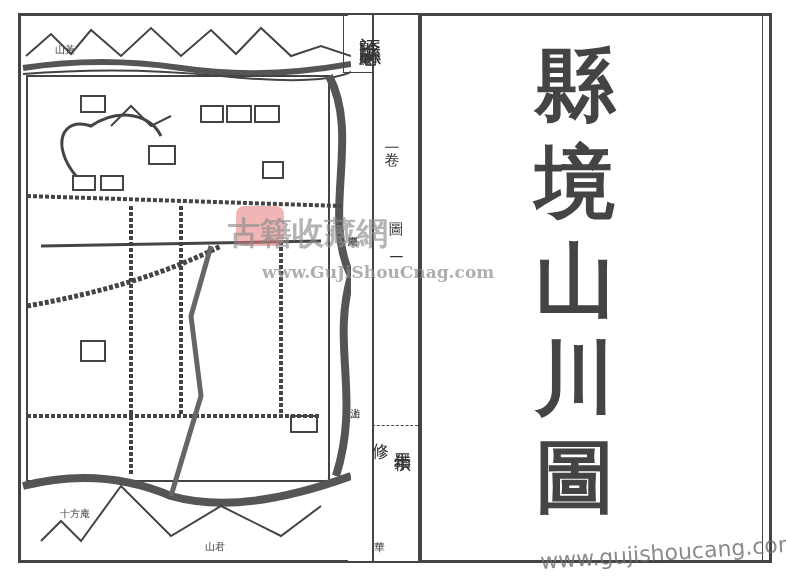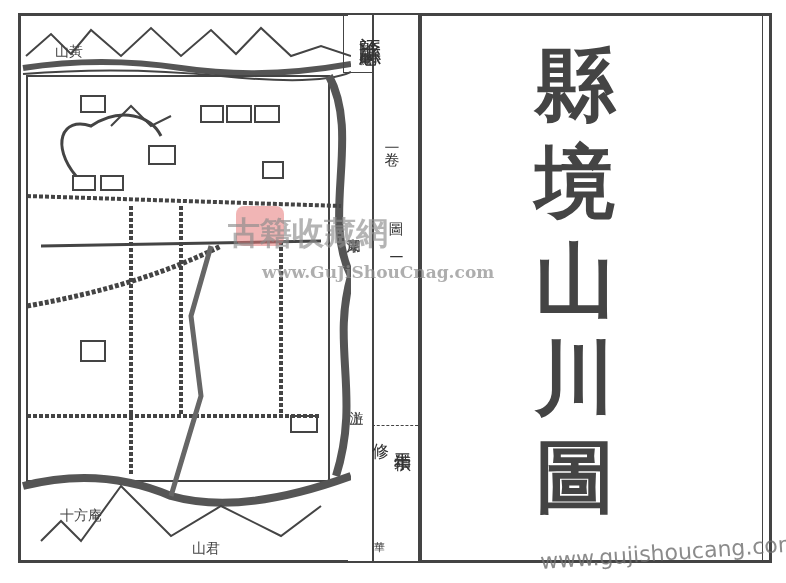--- a/index.html
+++ b/index.html
@@ -15,21 +15,21 @@
   .tu{left:386px;top:210px;font-size:15px;}
   .small-box{left:343px;top:13px;width:30px;height:60px;border:1.5px solid #444;box-sizing:border-box;font-size:11px;text-align:center;padding-top:3px;}
   .date{left:392px;top:440px;font-size:17px;}
   .xiu{left:370px;top:430px;font-size:17px;}
   .hua{left:374px;top:540px;font-size:11px;}
   .big{left:535px;top:35px;font-size:80px;line-height:98px;font-weight:bold;color:#444;letter-spacing:0;}
   .wm-cn{left:228px;top:212px;font-size:32px;font-weight:bold;color:rgba(140,140,140,0.65);font-family:Liberation Mono, monospace;}
   .wm-seal{left:236px;top:206px;width:48px;height:40px;background:rgba(230,120,120,0.55);border-radius:8px;}
   .wm-url{left:262px;top:262px;font-size:17px;font-weight:bold;color:rgba(140,140,140,0.7);}
   .wm-url2{left:540px;top:540px;font-size:22px;color:rgba(110,110,110,0.8);font-family:"DejaVu Sans",sans-serif;transform:rotate(-4deg);}
-  .label{font-size:14px;color:#444;}
+  .label{font-size:10px;color:#444;}
   .mtn-svg{left:21px;top:16px;}
 </style>
 </head>
 <body>
 
 <div class="abs outer-line"></div>
 <div class="abs map-frame"></div>
 
 <svg class="abs mtn-svg" width="330" height="545" viewBox="0 0 330 545">
   <g fill="none" stroke="#444" stroke-width="2">
@@ -59,21 +59,21 @@
     <rect x="60" y="325" width="24" height="20"></rect>
     <rect x="270" y="400" width="26" height="16"></rect>
     <path d="M190,230 L170,300 L180,380 L150,480" stroke-width="5" stroke="#666"></path>
     <polyline points="20,525 40,505 60,525 100,470 150,520 200,490 260,520 300,490"></polyline>
   </g>
 </svg>
 
 <span class="abs label" style="left:55px;top:43px;">山黃</span>
 <span class="abs label vtext" style="left:345px;top:228px;">東湖犀</span>
 <span class="abs label" style="left:60px;top:507px;">十方庵</span>
-<span class="abs label" style="left:192px;top:540px;">山君</span>
+<span class="abs label" style="left:205px;top:540px;">山君</span>
 <span class="abs label vtext" style="left:348px;top:400px;">上游</span>
 
 <div class="abs col-line" style="left:372px;"></div>
 <div class="abs col-line" style="left:418px;"></div>
 <div class="abs" style="left:372px;top:425px;width:46px;border-top:1.5px dashed #444;"></div>
 
 <div class="abs small-box vtext">城池圖</div>
 <div class="abs vtext title-col">江陰縣志</div>
 <div class="abs vtext vol">卷一</div>
 <div class="abs vtext tu">圖</div>

